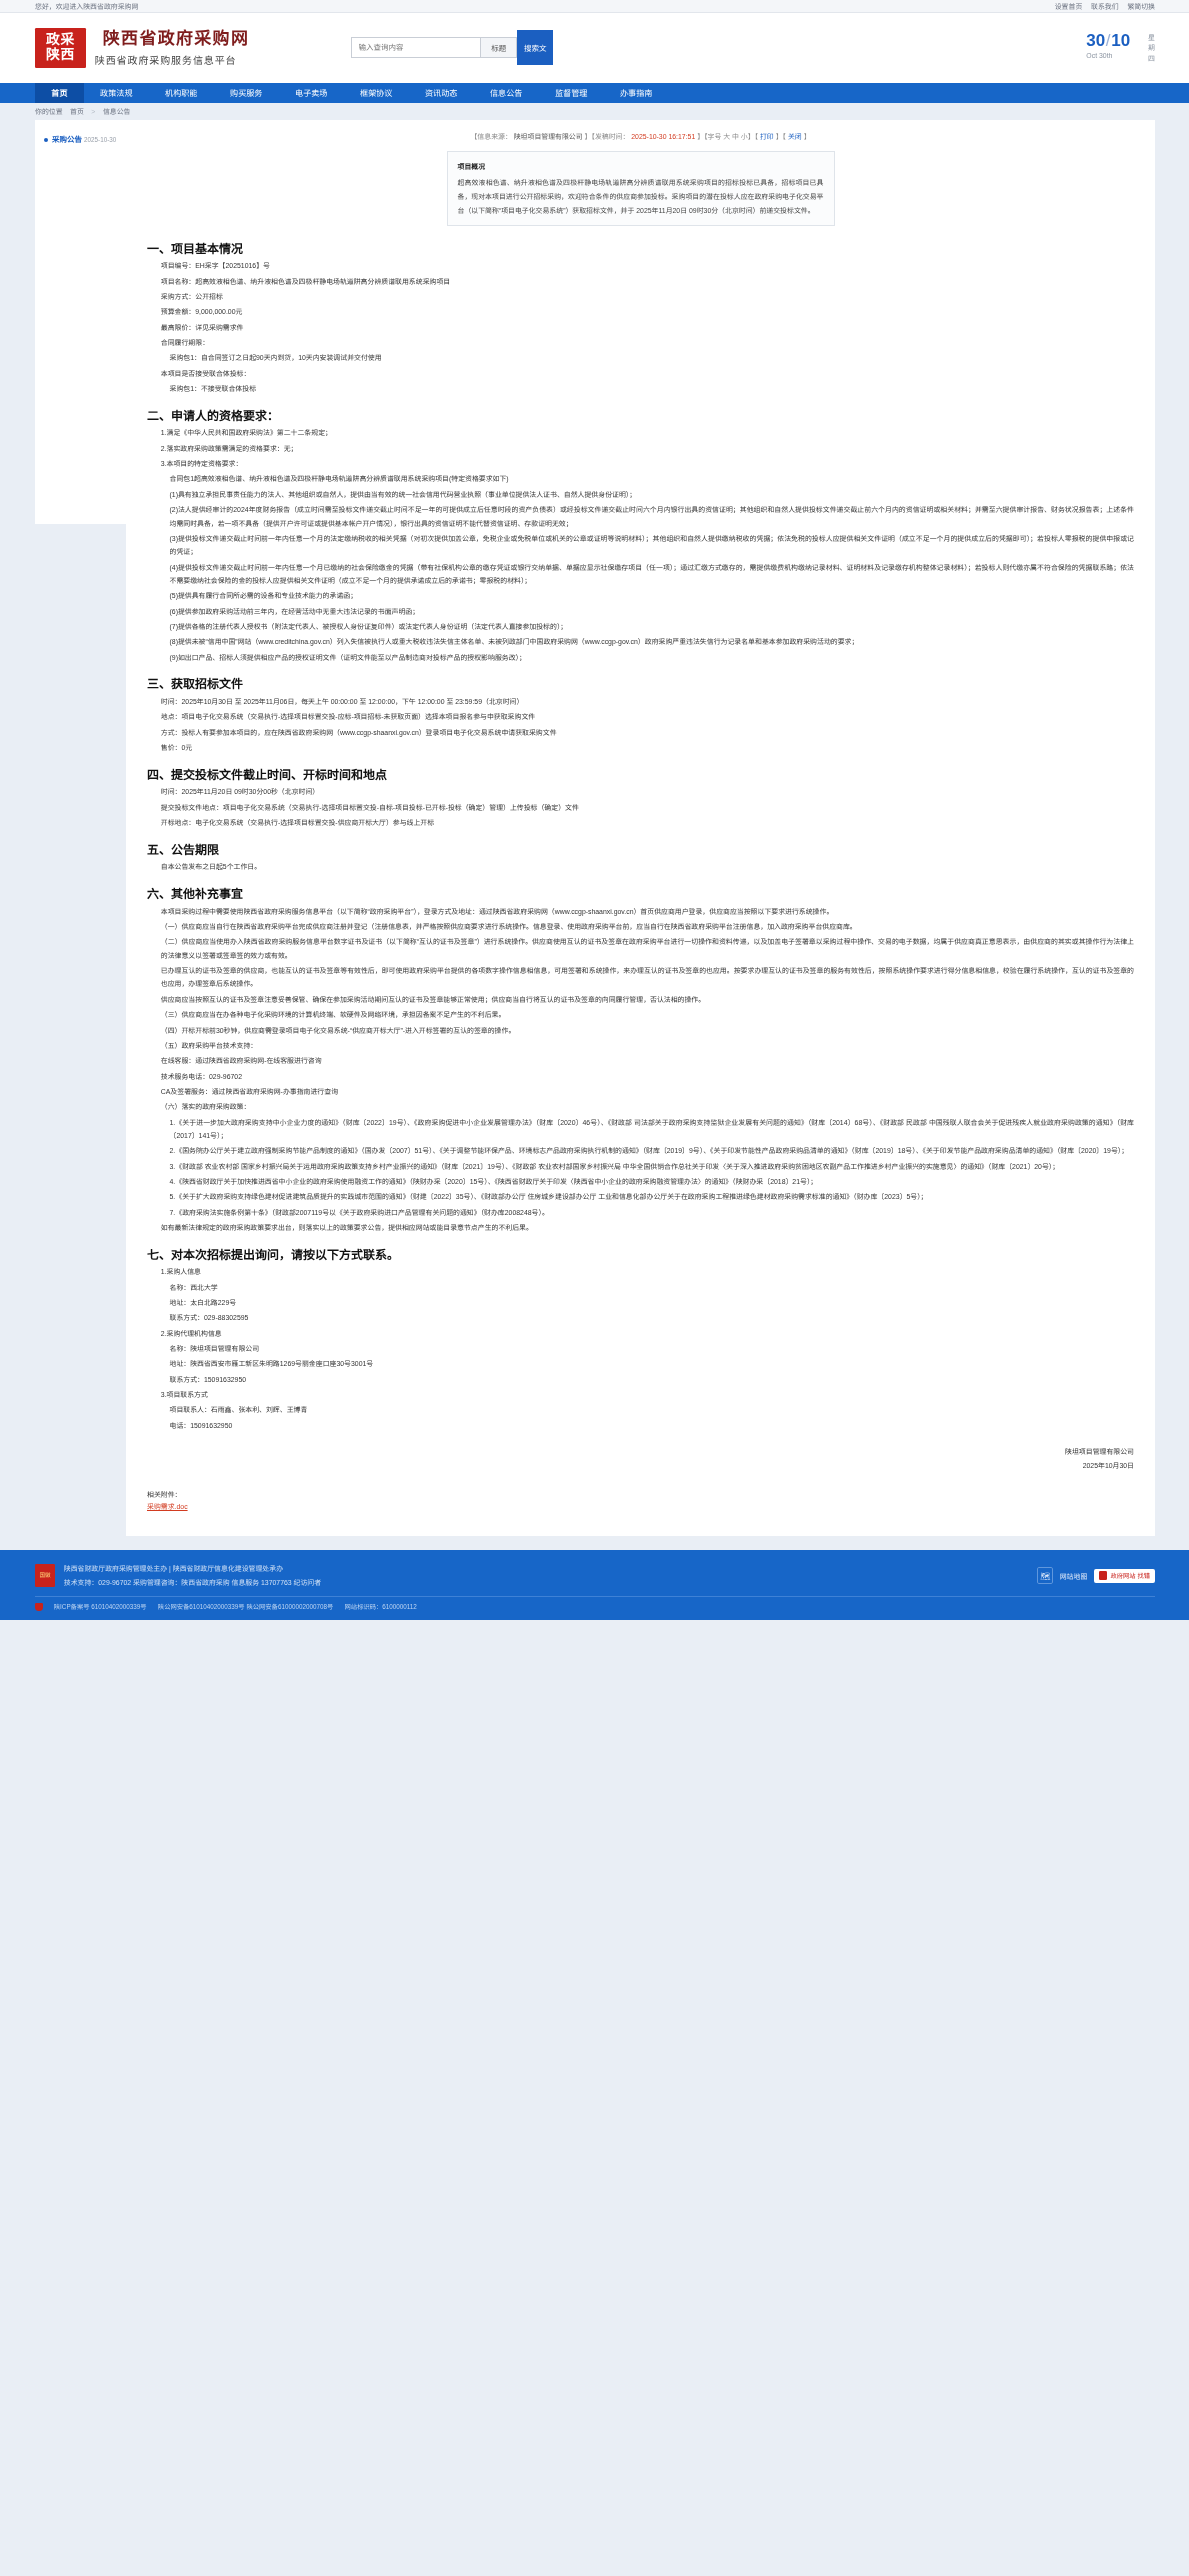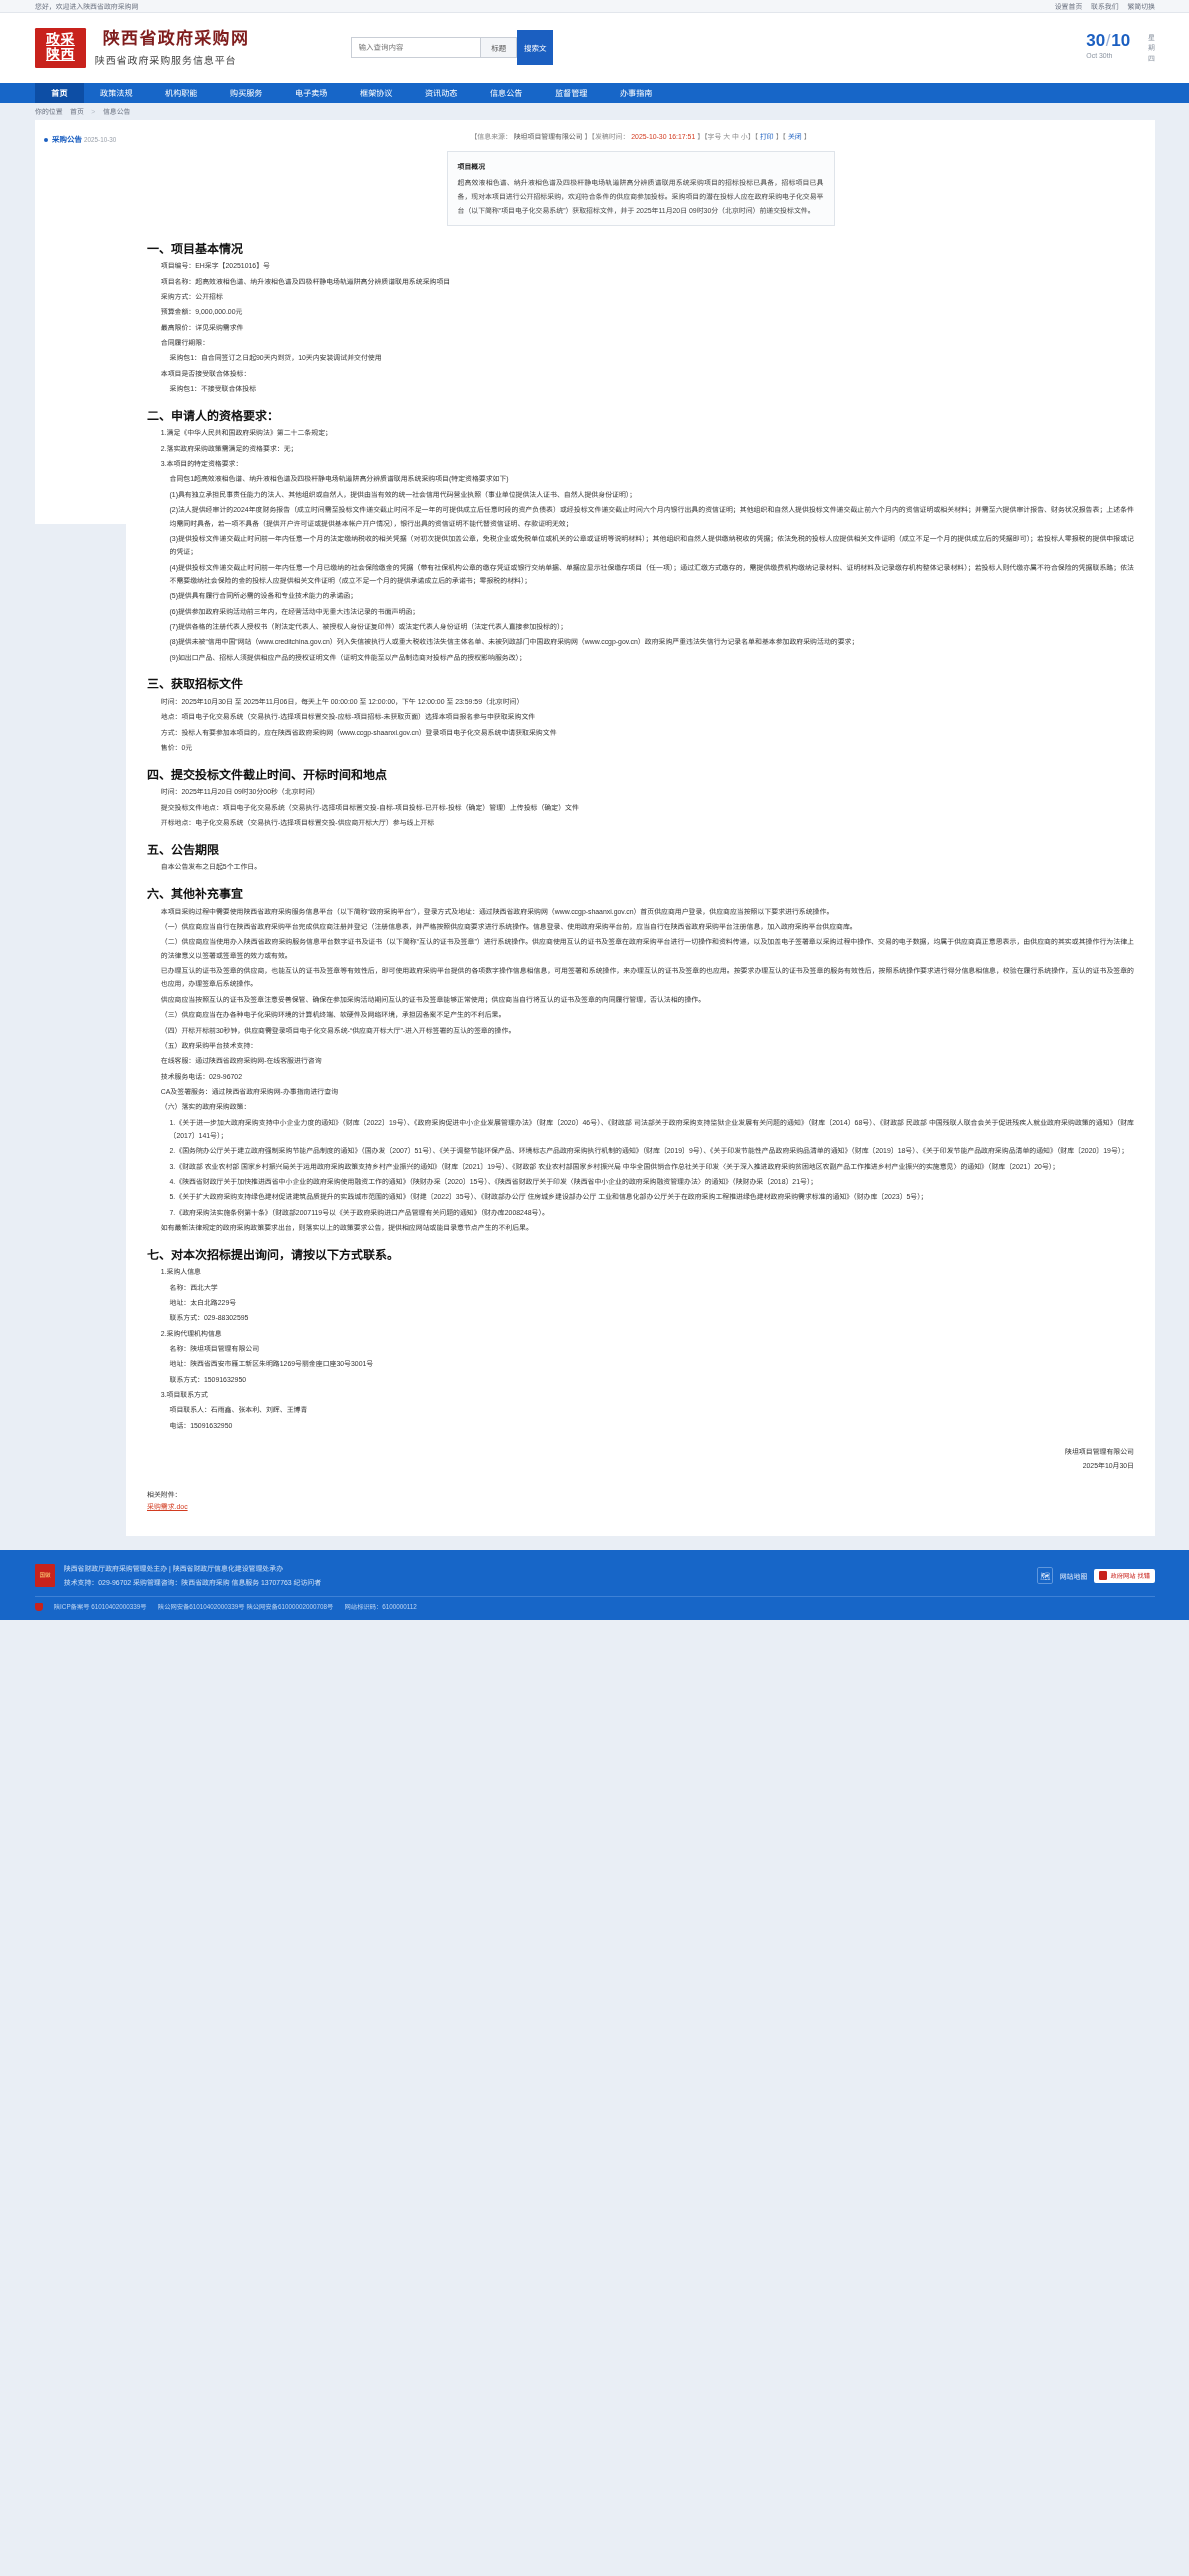--- a/index.html
+++ b/index.html
@@ -28,21 +28,20 @@
   .header {
     background:#ffffff; height:70px; display:flex; align-items:center;
     padding:0 35px; position:relative;
   }
   .logo-wrap { display:flex; align-items:center; gap:8.8px; }
   .logo-mark {
     width:51px; height:40px; background:#c8221c; color:#fff;
     display:flex; flex-direction:column; align-items:center; justify-content:center;
     font-size:13.8px; line-height:1.05; letter-spacing:0.6px; font-weight:bold;
     border-radius:1.3px;
-    text-decoration:underline;
   }
   .logo-mark .l1, .logo-mark .l2 { display:block; }
   .logo-text .t1 {
     font-size:17px; font-weight:bold; color:#7f1d1d; letter-spacing:1.3px; line-height:1.25;margin-left:8px;
   }
   .logo-text .t2 {
     font-size:10px; color:#444; letter-spacing:0.9px; margin-top:2.5px;
   }
   .search-area {
     margin-left:102px; display:flex; align-items:center; height:21px;

